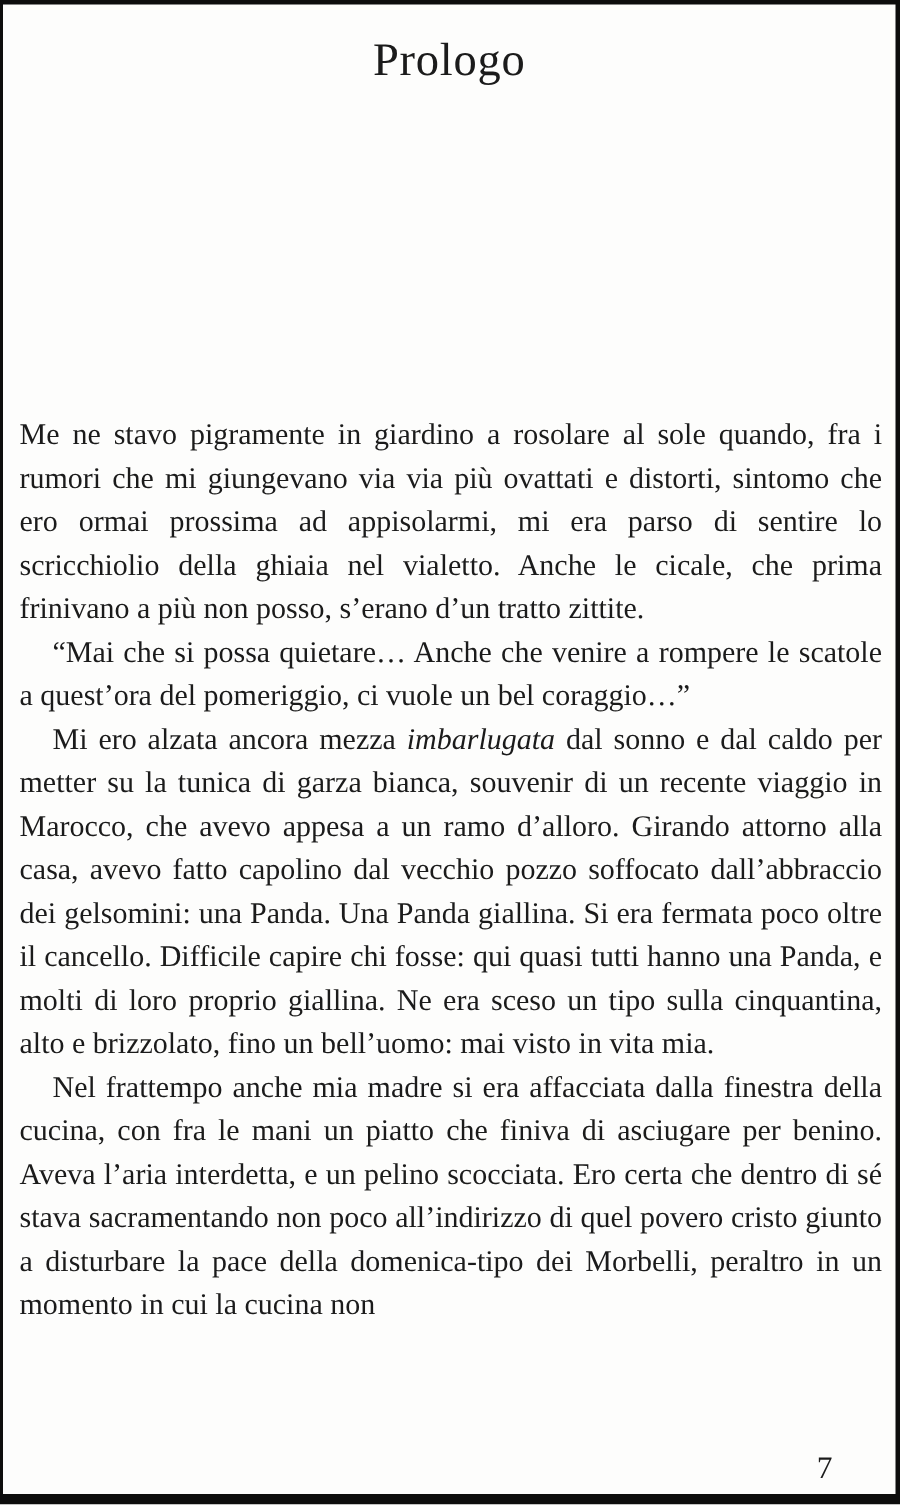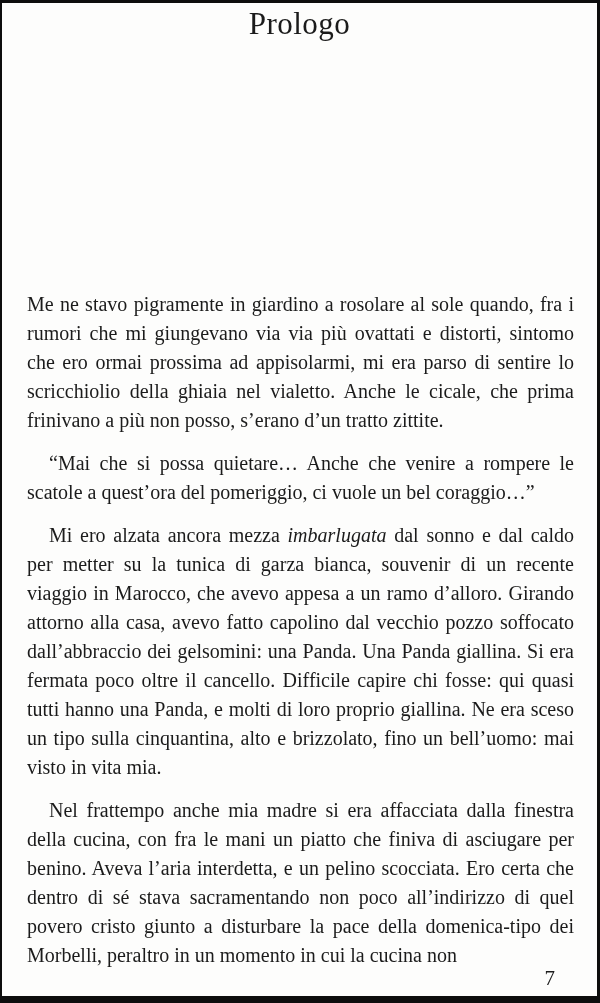--- a/index.html
+++ b/index.html
@@ -19,37 +19,37 @@
     border-right: 3px solid #0d0d0d;
     border-bottom: 7px solid #0d0d0d;
     font-family: "Liberation Serif", "DejaVu Serif", serif;
     overflow: hidden;
   }
   .chapter-title {
     position: absolute;
     top: 3px;
     left: 0;
     right: 0;
-    margin: 0;
+    margin: 16px;
     text-align: center;
     font-size: 31px;
     font-weight: normal;
     letter-spacing: 0.5px;
   }
   .body-text {
     position: absolute;
     top: 273px;
     left: 11px;
     width: 575px;
     text-align: justify;
     font-size: 20px;
     line-height: 29px;
   }
   .body-text p {
-    margin: 14px;
+    margin: 0;
     padding: 0;
   }
   .body-text p.indent {
     text-indent: 22px;
   }
   .folio {
     position: absolute;
     top: 963px;
     right: 42px;
     font-size: 21px;

